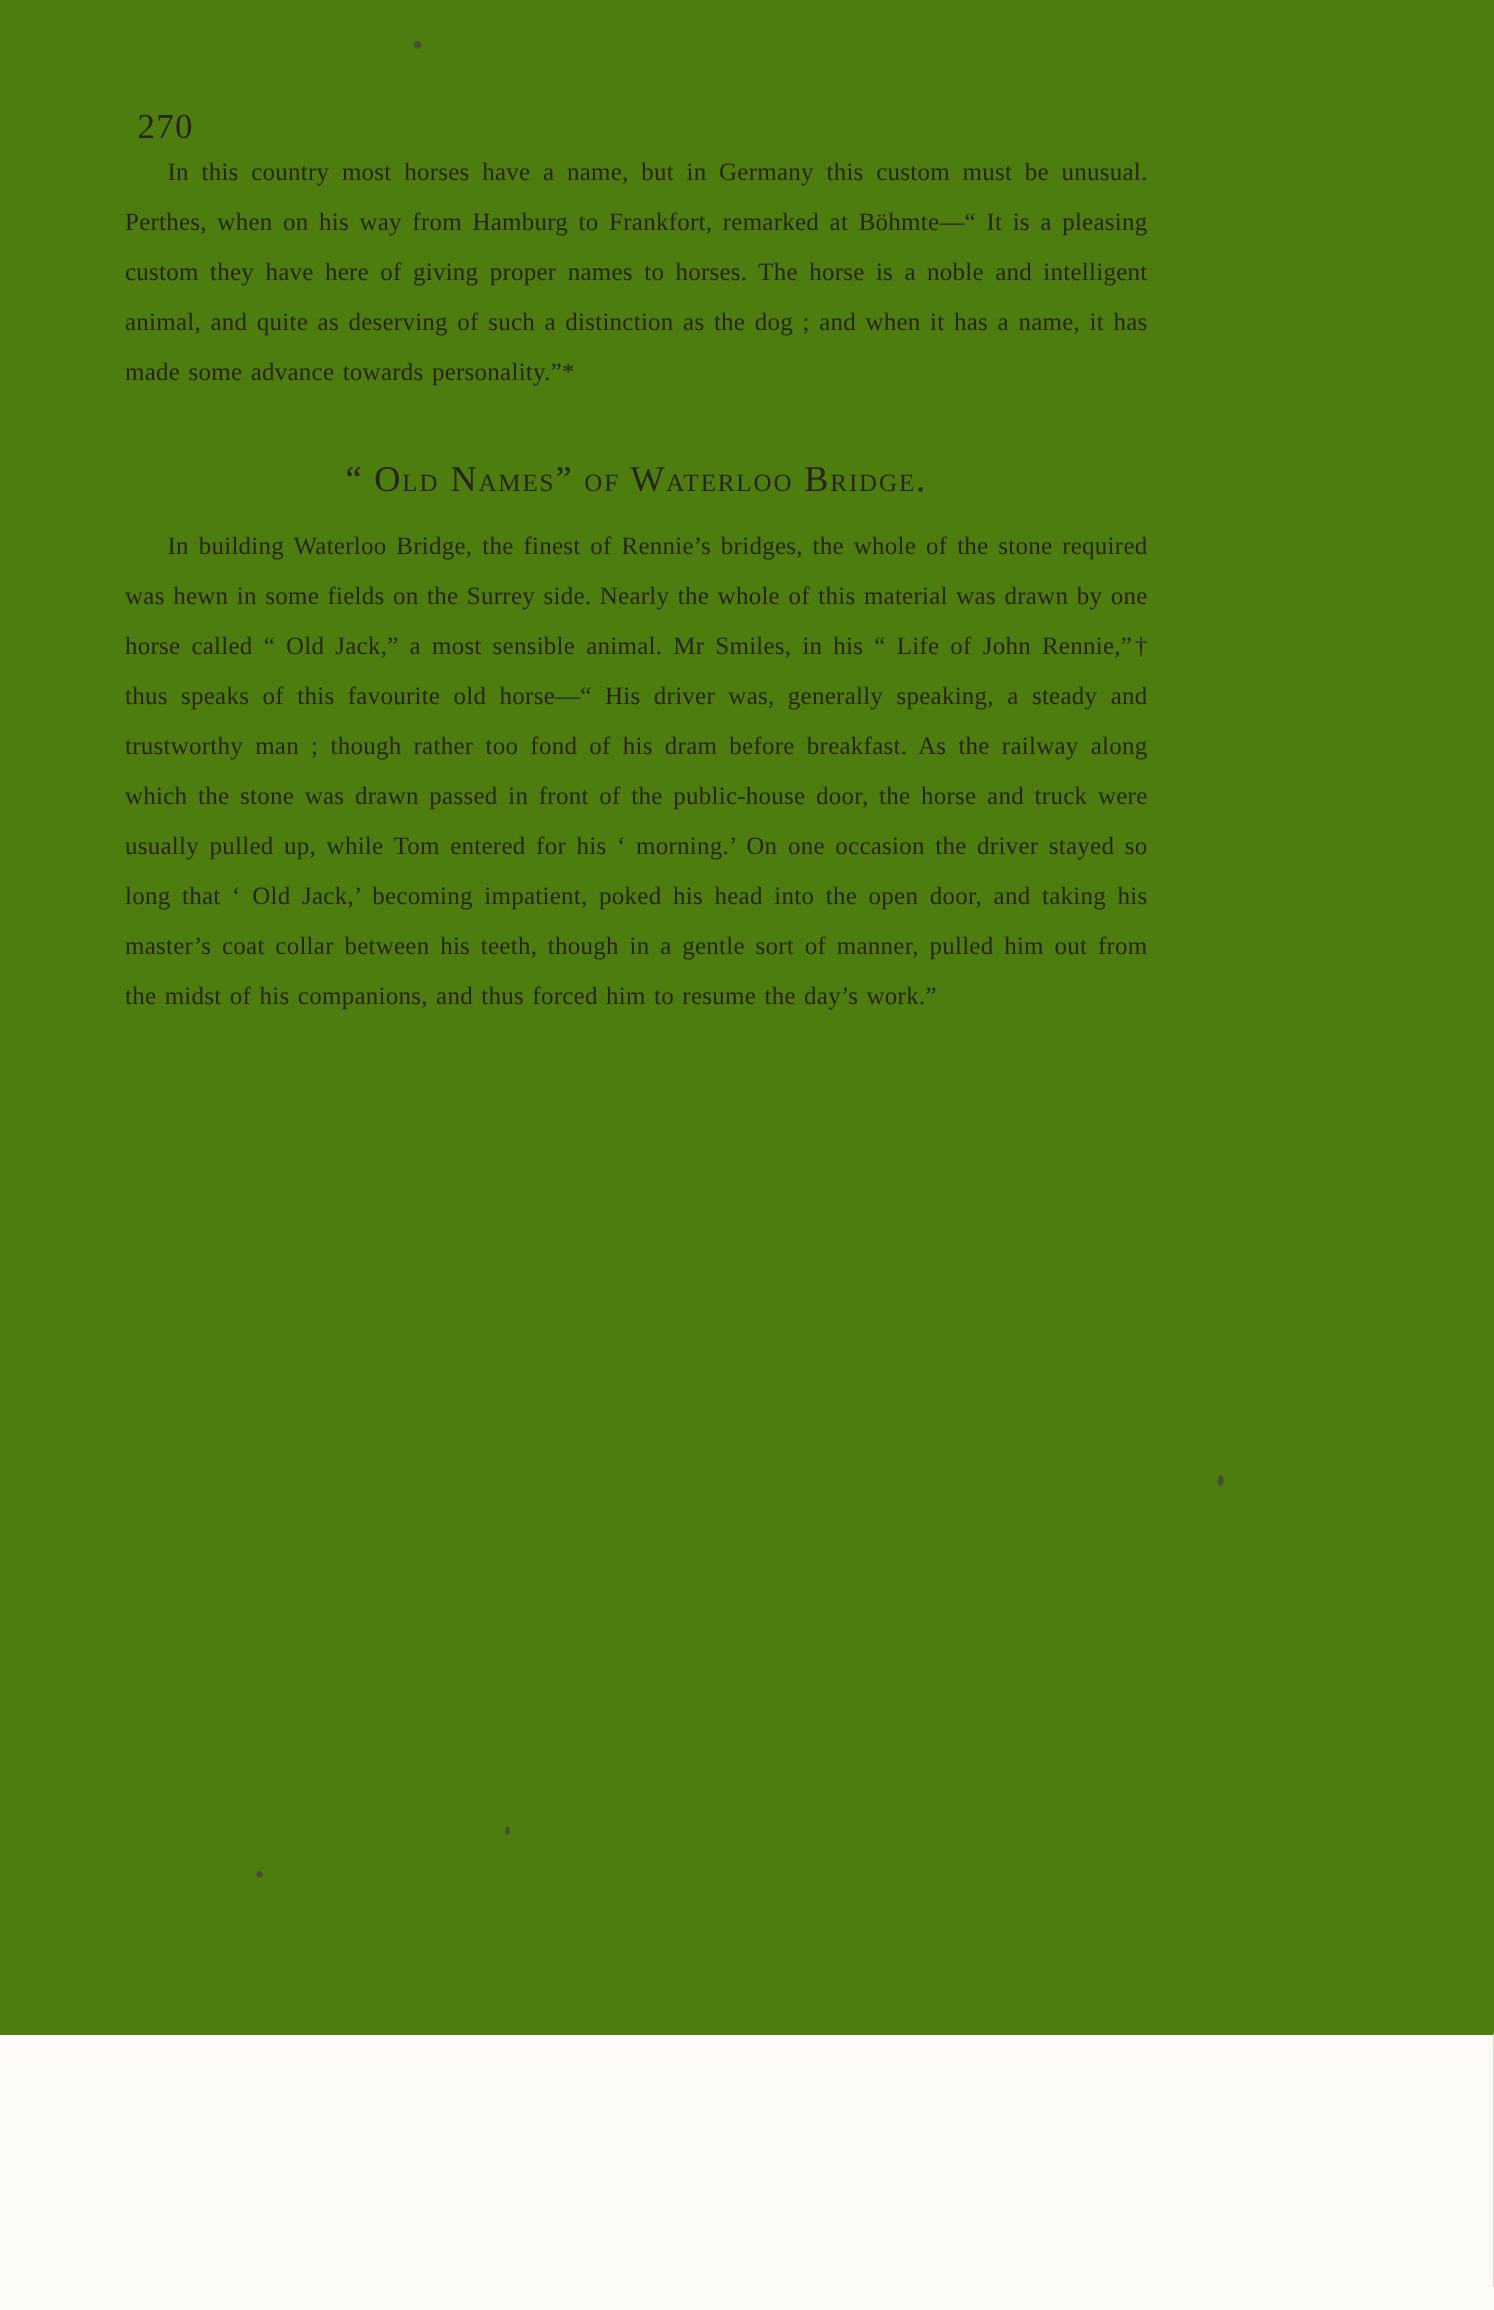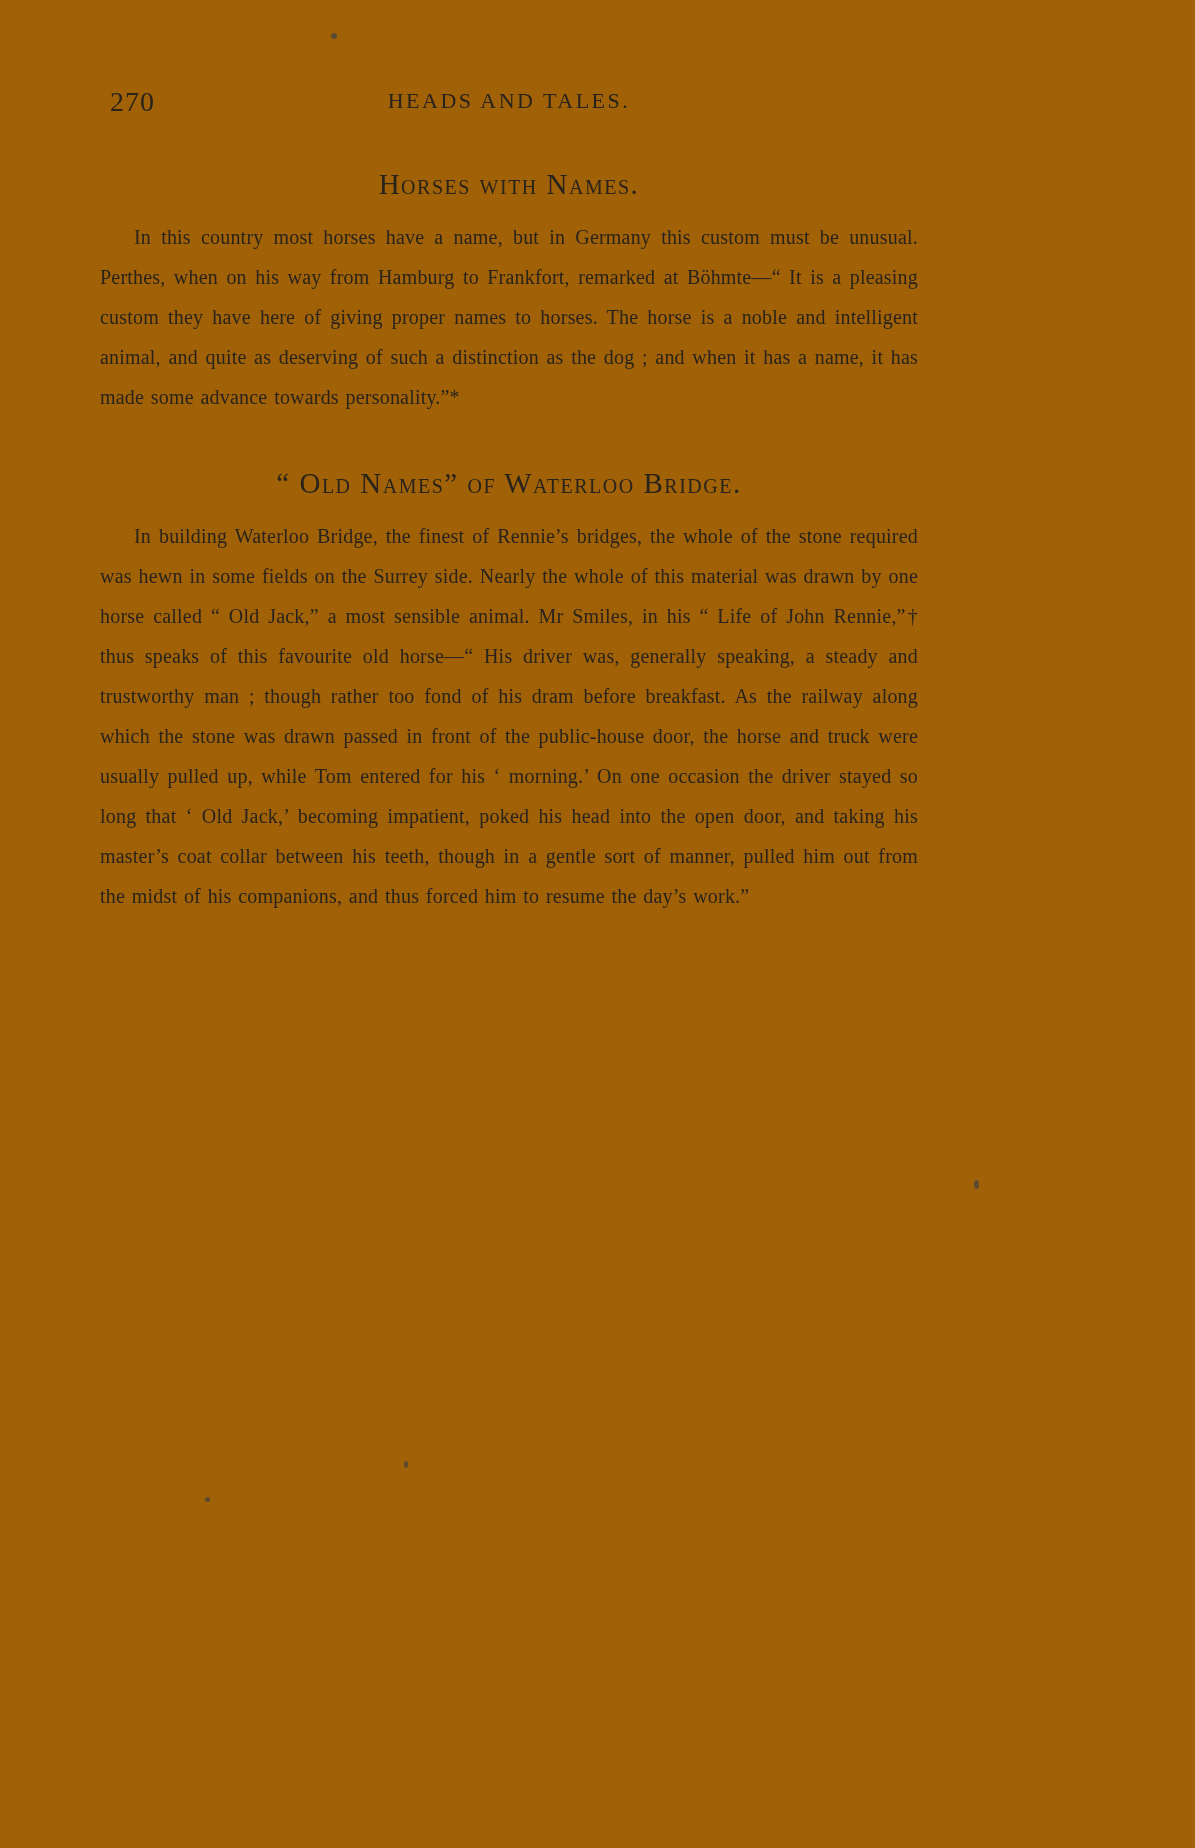--- a/index.html
+++ b/index.html
@@ -3,22 +3,22 @@
 <meta charset="utf-8">
 <style>
   html, body {
     margin: 0;
     padding: 0;
     background: #fcfbf7;
   }
   .page {
     position: relative;
     width: 1195px;
-    height: 1848px;
-    background: #a16207;
+    height: 1628px;
+    background: #4d7c0f;
     color: #29231b;
     font-family: "Liberation Serif", "DejaVu Serif", serif;
     overflow: hidden;
   }
   .content {
     position: absolute;
     left: 100px;
     top: 0;
     width: 818px;
   }
@@ -81,25 +81,23 @@
 
   <span class="speck" style="left:331px;top:33px;width:6px;height:6px;"></span>
   <span class="speck" style="left:974px;top:1180px;width:5px;height:9px;"></span>
   <span class="speck" style="left:205px;top:1497px;width:5px;height:5px;"></span>
   <span class="speck" style="left:404px;top:1461px;width:4px;height:7px;"></span>
 
   <div class="content">
 
     <header class="running-head">
       <span class="page-number">270</span>
-      <span class="running-title">HEADS AND TALES.</span>
     </header>
 
     <section>
-      <h2 class="section-heading">Horses with Names.</h2>
       <p class="body-para">In this country most horses have a name, but in Germany this custom must be unusual. Perthes, when on his way from Hamburg to Frankfort, remarked at Böhmte—“ It is a pleasing custom they have here of giving proper names to horses. The horse is a noble and intelligent animal, and quite as deserving of such a distinction as the dog ; and when it has a name, it has made some advance towards personality.”*</p>
     </section>
 
     <section>
       <h2 class="section-heading">“ Old Names” of Waterloo Bridge.</h2>
       <p class="body-para">In building Waterloo Bridge, the finest of Rennie’s bridges, the whole of the stone required was hewn in some fields on the Surrey side. Nearly the whole of this material was drawn by one horse called “ Old Jack,” a most sensible animal. Mr Smiles, in his “ Life of John Rennie,”† thus speaks of this favourite old horse—“ His driver was, generally speaking, a steady and trustworthy man ; though rather too fond of his dram before breakfast. As the railway along which the stone was drawn passed in front of the public-house door, the horse and truck were usually pulled up, while Tom entered for his ‘ morning.’ On one occasion the driver stayed so long that ‘ Old Jack,’ becoming impatient, poked his head into the open door, and taking his master’s coat collar between his teeth, though in a gentle sort of manner, pulled him out from the midst of his companions, and thus forced him to resume the day’s work.”</p>
     </section>
 
 
   </div>

